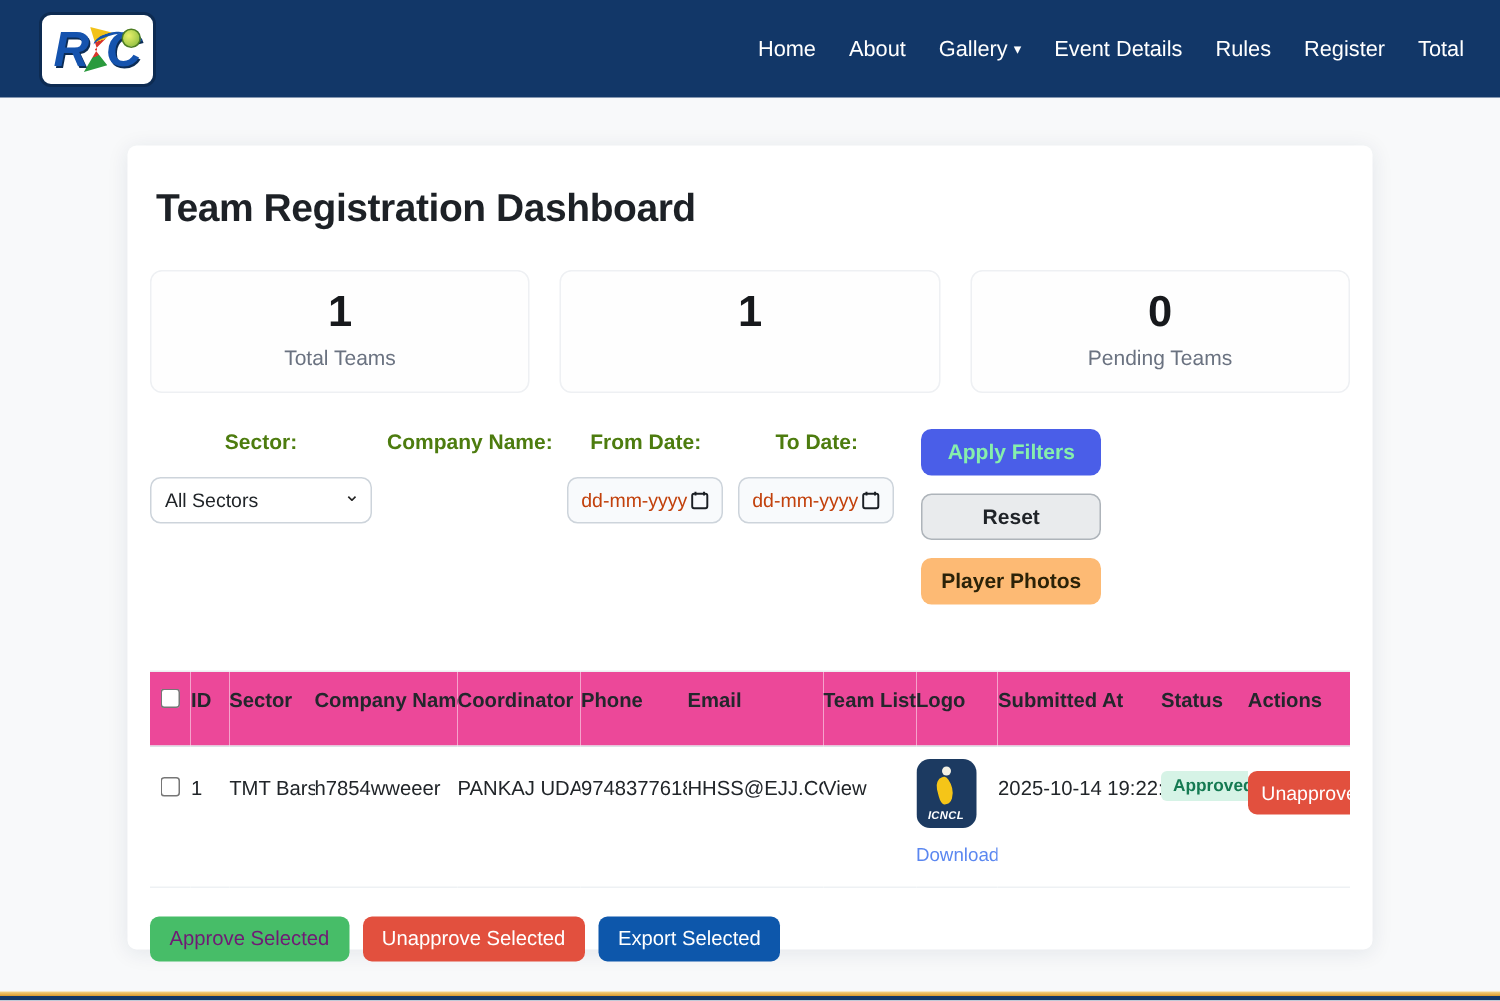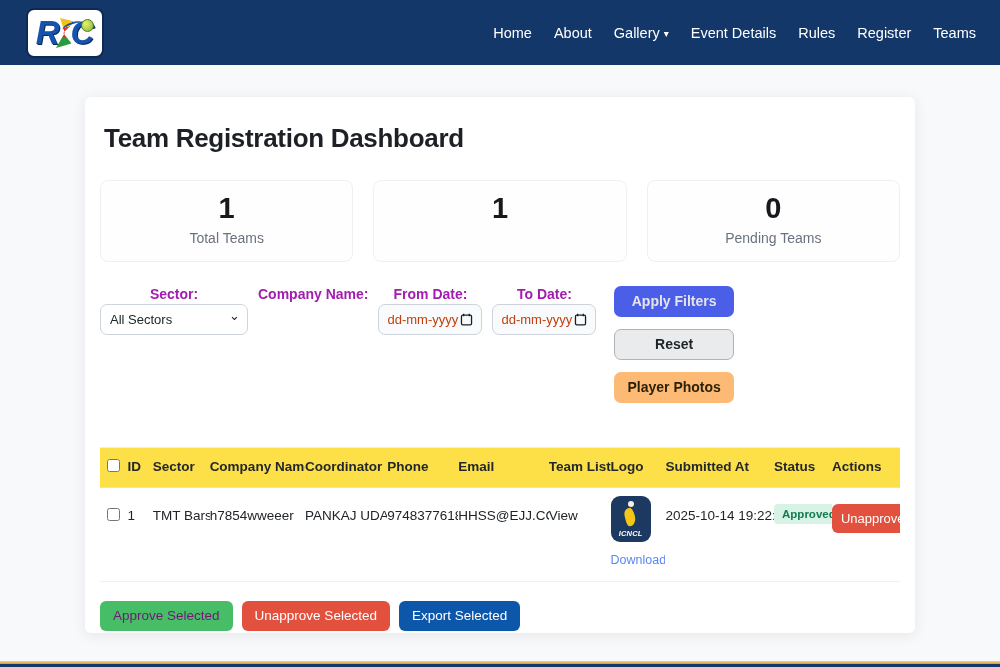--- a/index.html
+++ b/index.html
@@ -87,21 +87,21 @@
     border-radius: 8px;
     text-align: center;
     padding: 12px 0 15px;
   }
   .stat-value { font-size: 29px; font-weight: 800; color: #17191c; line-height: 1.1; }
   .stat-label { font-size: 14px; color: #6a7280; margin-top: 5px; }
 
   
   .filters { display: flex; align-items: flex-start; gap: 10px; margin-top: 24px; }
   .fgroup { display: flex; flex-direction: column; align-items: center; }
-  .flabel { font-size: 14px; font-weight: 600; color: #a21caf; margin-bottom: 2px; }
+  .flabel { font-size: 14px; font-weight: 600; color: #4d7c0f; margin-bottom: 16px; }
   .control {
     height: 31px; border: 1px solid #cdd4db; border-radius: 7px;
     font-size: 13px; display: flex; align-items: center;
     background: #ffffff; width: 100%;
   }
   .select-wrap { width: 148px; position: relative; }
   .select-wrap select {
     width: 100%; height: 31px;
     border: 1px solid #cdd4db; border-radius: 7px;
     background: #ffffff; font-size: 13px; color: #212529;
@@ -125,30 +125,30 @@
     justify-content: space-between; padding: 0 8px;
     color: #c2410c; cursor: pointer;
   }
   .date-input svg { flex: 0 0 auto; }
   .filter-buttons { display: flex; flex-direction: column; gap: 12px; margin-left: 8px; }
   .btn {
     border: none; border-radius: 7px; height: 31px;
     font-size: 14px; font-weight: 600; cursor: pointer;
     padding: 0 13px; font-family: inherit; white-space: nowrap;
   }
-  .btn-apply { background: #4a5ee8; color: #e5e5e5; }
+  .btn-apply { background: #4a5ee8; color: #86efac; }
   .btn-reset { background: #e9ebed; color: #1f2328; border: 1px solid #aeb4ba; }
   .btn-photos { background: #fdba74; color: #2b2208; }
 
   
   table { border-collapse: collapse; width: 100%; margin-top: 44px; table-layout: fixed; }
   thead th {
-    background: #fde047;
+    background: #ec4899;
     font-size: 13.5px; font-weight: 700; color: #23272c;
-    text-align: left; padding: 11px 4px 12px 0;
+    text-align: left; padding: 11px 4px 22px 0;
     border-top: 1px solid #eceef1;
     border-bottom: 1px solid #dde1e6;
     overflow: hidden; white-space: nowrap;
   }
   th.c-check { width: 27px; padding-left: 7px; }
   th.c-id { width: 25px; } th.c-sector { width: 56px; }
   th.c-company { width: 94px; } th.c-coord { width: 81px; }
   th.c-phone { width: 70px; } th.c-email { width: 89px; }
   th.c-list { width: 61px; } th.c-logo { width: 54px; }
   th.c-submitted { width: 107px; } th.c-status { width: 57px; }
@@ -236,21 +236,21 @@
     <span class="brand-swoosh"></span>
     <span class="brand-ball"></span>
   </div>
   <nav class="nav-links">
     <span class="nav-link">Home</span>
     <span class="nav-link">About</span>
     <span class="nav-link"><span>Gallery</span><span class="caret">▾</span></span>
     <span class="nav-link">Event Details</span>
     <span class="nav-link">Rules</span>
     <span class="nav-link">Register</span>
-    <span class="nav-link">Teams</span>
+    <span class="nav-link">Total</span>
   </nav>
 </header>
 
 <main class="card">
   <h1 class="page-title">Team Registration Dashboard</h1>
 
   <div class="stats">
     <div class="stat-card">
       <div class="stat-value">1</div>
       <div class="stat-label">Total Teams</div>

